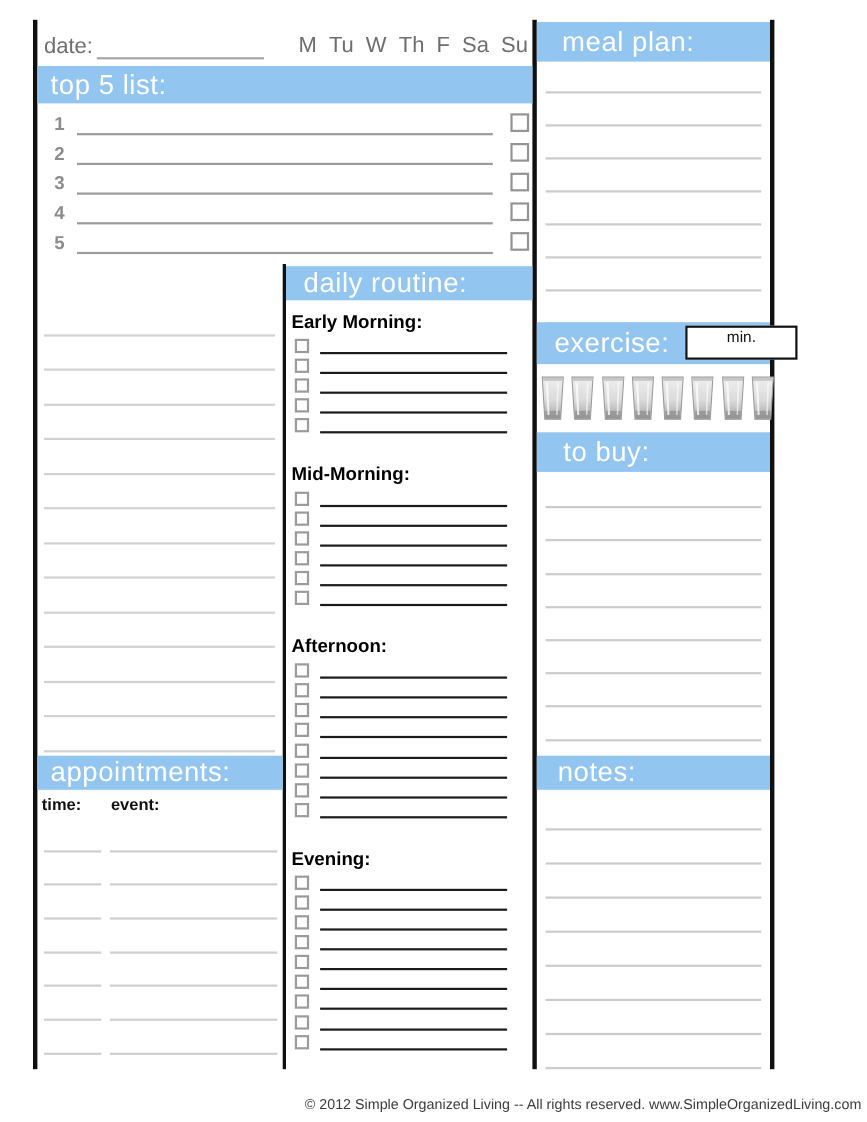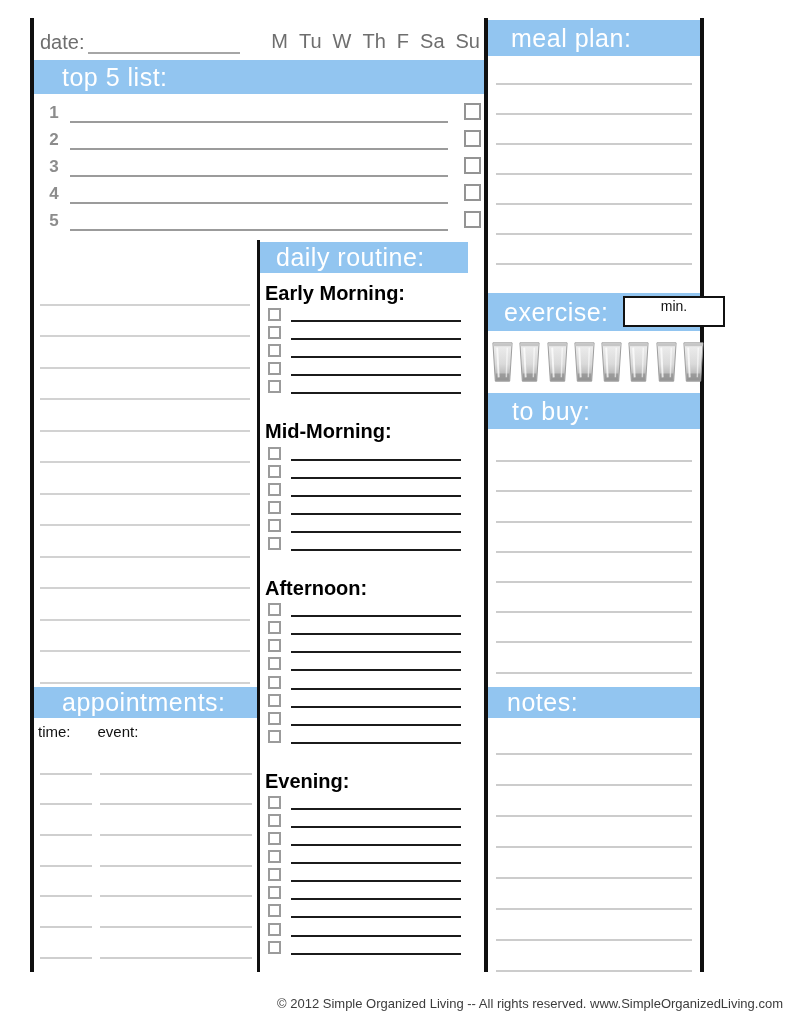--- a/index.html
+++ b/index.html
@@ -1,46 +1,46 @@
 <!DOCTYPE html>
 <html><head>
 <meta charset="utf-8">
 <style>
   html,body{margin:0;padding:0;background:#fff;}
   .page{position:relative;width:788px;height:1020px;background:#fff;overflow:hidden;
         font-family:"Liberation Sans",sans-serif;color:#222;}
   .vbar{position:absolute;background:#101010;}
   .hdr{position:absolute;background:#92C5F0;color:#fff;display:flex;align-items:center;
-       padding-left:28px;box-sizing:border-box;font-size:25px;letter-spacing:.5px;}
+       padding-left:12px;box-sizing:border-box;font-size:25px;letter-spacing:.5px;}
   
   .date-row{position:absolute;left:40px;top:22px;width:440px;height:32px;display:flex;align-items:flex-end;}
   .date-label{font-size:20px;color:#6e6e6e;line-height:1;margin-bottom:2px;}
   .date-line{width:152px;border-bottom:2px solid #a6a6a6;height:20px;margin-left:4px;}
   .days{margin-left:auto;display:flex;gap:11px;font-size:20px;color:#6e6e6e;line-height:1;margin-bottom:3px;}
   
   .t5rows{position:absolute;left:34px;top:96px;width:450px;}
   .t5row{display:flex;align-items:flex-end;height:27px;}
   .t5num{width:16px;margin-left:12px;font-size:17px;font-weight:bold;color:#8c8c8c;line-height:1;margin-bottom:2px;text-align:center;}
   .t5line{flex:1;border-bottom:2px solid #9b9b9b;margin:0 16px 0 8px;}
   .cb{box-sizing:border-box;background:#fff;border:2px solid #949494;display:inline-block;}
   .t5cb{width:17px;height:17px;margin:0 3px 3px 0;}
   
   .todo-lines{position:absolute;left:40px;top:274px;width:210px;}
   .todo-lines .hline{height:29.5px;border-bottom:2px solid #d2d2d2;}
   
-  .appt-labels{position:absolute;left:38px;top:723px;width:212px;display:flex;font-size:15px;font-weight:normal;color:#111;}
+  .appt-labels{position:absolute;left:38px;top:723px;width:212px;display:flex;font-size:15px;font-weight:bold;color:#111;}
   .appt-ev{margin-left:27px;}
   .appt-rows{position:absolute;left:40px;top:744px;width:212px;}
   .appt-row{height:30.7px;display:flex;align-items:flex-end;}
   .appt-time-line{width:52px;border-bottom:2px solid #cfcfcf;}
   .appt-event-line{flex:1;margin-left:8px;border-bottom:2px solid #cfcfcf;}
   
   .routine-body{position:absolute;left:265px;top:284px;width:216px;}
   .rsec + .rsec{margin-top:28px;}
-  .rsec-label{height:18px;margin-bottom:2px;font-size:20px;font-weight:bold;color:#000;line-height:18px;}
+  .rsec-label{height:18px;margin-bottom:2px;font-size:17px;font-weight:bold;color:#000;line-height:18px;}
   .rrow{display:flex;align-items:flex-end;height:18.1px;}
   .rcb{width:13px;height:13px;border:2px solid #9b9b9b;margin:0 10px 1px 3px;}
   .rline{flex:1;border-bottom:2px solid #1b1b1b;margin-right:20px;}
   
   .meal-lines{position:absolute;left:496px;top:55px;width:196px;}
   .meal-lines .hline{height:28px;border-bottom:2px solid #cccccc;}
   .min-box{position:absolute;left:623px;top:296px;width:102px;height:31px;background:#fff;
            border:2px solid #111;box-sizing:border-box;z-index:5;display:flex;
            justify-content:center;color:#111;font-size:14px;}
   .glass-row{position:absolute;left:491px;top:341px;width:214px;display:flex;justify-content:space-between;}
@@ -173,21 +173,21 @@
         <span class="appt-time-line"></span>
         <span class="appt-event-line"></span>
       </div>
 
       <div class="appt-row">
         <span class="appt-time-line"></span>
         <span class="appt-event-line"></span>
       </div>
     </div>
 
-  <div class="hdr" style="left:260px;top:242px;width:208px;height:31px;padding-left:16px">daily routine:</div>
+  <div class="hdr" style="left:260px;top:242px;width:224px;height:31px;padding-left:16px">daily routine:</div>
   <div class="routine-body">
     <div class="rsec">
       <div class="rsec-label">Early Morning:</div>
       <div>
 
           <div class="rrow">
             <span class="cb rcb"></span>
             <span class="rline"></span>
           </div>
 

